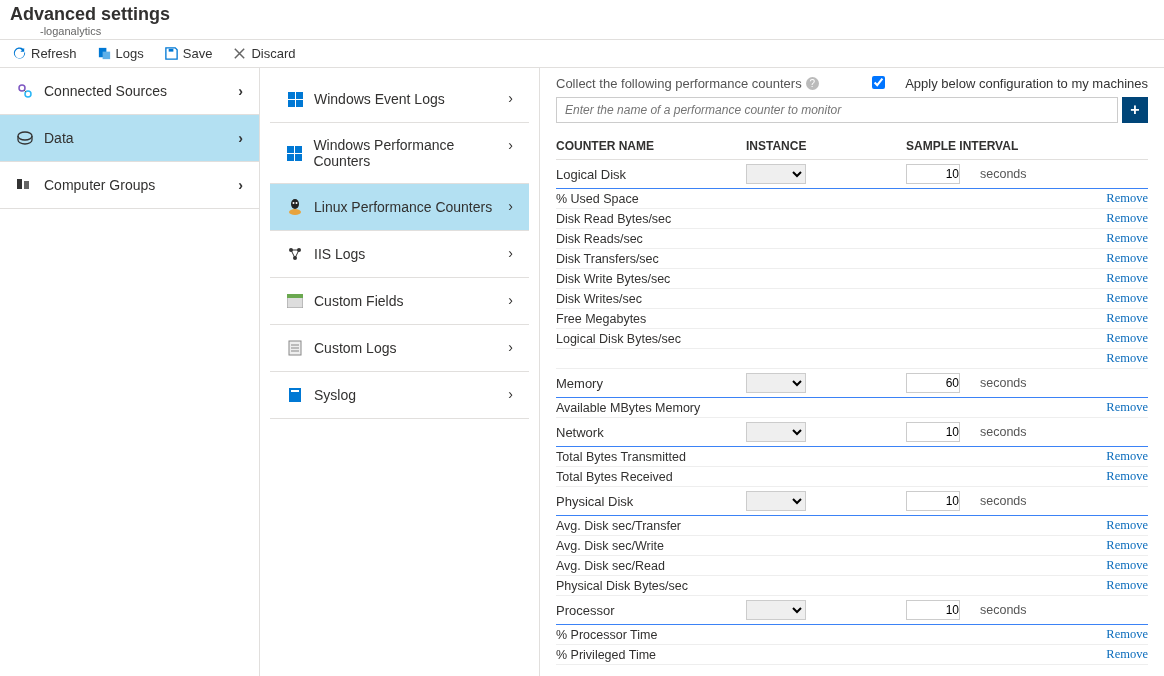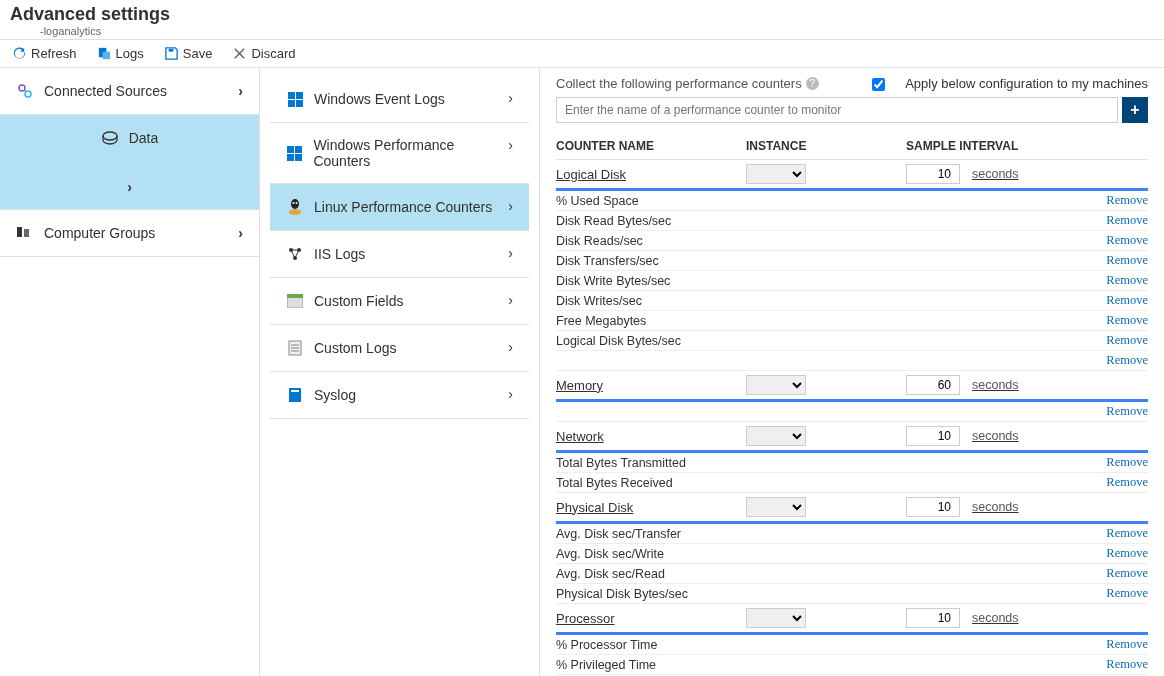--- a/index.html
+++ b/index.html
@@ -8,41 +8,41 @@
   .header h1 { font-size: 18px; font-weight: 600; }
   .header .sub { font-size: 11px; color: #666; padding-left: 30px; }
   .toolbar { display: flex; align-items: center; gap: 20px; padding: 6px 12px; border-bottom: 1px solid #e1dfdd; font-size: 13px; }
   .toolbar .tb-item { display: flex; align-items: center; gap: 4px; cursor: pointer; color: #333; }
   .toolbar svg, .toolbar .glyph { width: 15px; height: 15px; }
   .layout { display: flex; height: calc(100% - 64px); }
   .col1 { width: 260px; border-right: 1px solid #e1dfdd; }
   .col2 { width: 280px; border-right: 1px solid #e1dfdd; padding-top: 8px; }
   .col3 { flex: 1; padding: 8px 16px; overflow: auto; }
   .nav-item { display: flex; align-items: center; justify-content: space-between; padding: 14px 16px; border-bottom: 1px solid #e1dfdd; cursor: pointer; font-size: 14px; gap: 32px; }
-  .nav-item.selected { background: #b3e0f2; flex-direction: column; }
+  .nav-item.selected { background: #b3e0f2; }
   .nav-item .left { display: flex; align-items: center; gap: 10px; }
   .nav-item .chev { font-weight: bold; color: #333; }
   .sub-item { display: flex; align-items: flex-start; justify-content: space-between; padding: 14px 16px; border-bottom: 1px solid #e1dfdd; cursor: pointer; font-size: 14px; margin: 0 10px; }
   .sub-item.selected { background: #b3e0f2; }
   .sub-item .left { display: flex; align-items: center; gap: 10px; }
   .col3-top { display: flex; align-items: center; gap: 8px; margin-bottom: 6px; justify-content: space-between; flex-wrap: wrap; }
   .col3-top .desc { color: #555; font-size: 13px; display: flex; align-items: center; gap: 4px;}
-  .col3-top label { font-size: 13px; color: #333; display:flex; align-items:flex-end; gap:20px;}
+  .col3-top label { font-size: 13px; color: #333; display:flex; align-items:flex-start; gap:20px;}
   .search-row { display: flex; gap: 0; margin-bottom: 10px; }
-  .search-row input { flex: 1; padding: 5px 8px; font-size: 12px; border: 1px solid #ccc; color: #888; }
+  .search-row input { flex: 1; padding: 5px 8px; font-size: 12px; border: 1px solid #ccc; font-style: italic; color: #888; }
   .add-btn { width: 26px; height: 26px; background: #004578; color: #fff; border: none; font-size: 16px; font-weight: bold; cursor: pointer; margin-left:4px; }
   .tbl-hdr { display: flex; font-weight: 600; font-size: 12px; padding: 6px 0; border-bottom: 1px solid #e1dfdd; }
   .c-name { flex: 0 0 190px; }
   .c-inst { flex: 0 0 160px; }
   .c-int  { flex: 0 0 140px; }
   .c-act  { flex: 1; text-align: right; font-family: Liberation Serif, serif; }
-  .group-row { display: flex; align-items: center; padding: 4px 0; border-bottom: 3px solid #3b82f6; text-decoration: underline; }
+  .group-row { display: flex; align-items: center; padding: 4px 0; border-bottom: 1px solid #3b82f6; }
   .group-row .c-name { font-size: 13px; }
   .group-row select { width: 60px; height: 20px; border: 1px solid #ccc; font-size: 12px; }
-  .group-row input[type=text] { width: 54px; text-align: right; padding: 2px 8px; border: 1px solid #ccc; font-size: 12px; margin-right: 12px; }
+  .group-row input[type=text] { width: 54px; text-align: right; padding: 2px 0; border: 1px solid #ccc; font-size: 12px; margin-right: 20px; }
   .counter-row { display: flex; align-items: center; padding: 2px 0; border-bottom: 1px solid #eee; font-size: 12.5px; }
   .counter-row .c-name { flex: 1; }
   .remove-link { color: #0b6cbc; cursor: pointer; font-size: 12.5px; }
   .sec-unit { font-size: 12.5px; color: #555; }
   .icon-slot { width: 18px; height: 18px; display:inline-flex; align-items:center; justify-content:center; }
   .win-icon { display:grid; grid-template-columns: 7px 7px; grid-template-rows:7px 7px; gap:1px; }
   .win-icon span { background:#0078d4; }
   .help-circle { display:inline-block; width:13px; height:13px; border-radius:50%; background:#bbb; color:#fff; font-size:10px; text-align:center; line-height:13px; }
 </style>
 </head>
@@ -279,20 +279,21 @@
         <div class="counter-row">
           <div class="c-act"><span class="remove-link">Remove</span></div>
         </div>
         <div class="group-row">
           <div class="c-name">Memory</div>
           <div class="c-inst"><select><option></option></select></div>
           <div class="c-int"><input type="text" value="60" style=""><span class="sec-unit">seconds</span></div>
           <div class="c-act"></div>
         </div>
         <div class="counter-row">
+          <div class="c-name">Available MBytes Memory</div>
           <div class="c-act"><span class="remove-link">Remove</span></div>
         </div>
         <div class="group-row">
           <div class="c-name">Network</div>
           <div class="c-inst"><select><option></option></select></div>
           <div class="c-int"><input type="text" value="10" style=""><span class="sec-unit">seconds</span></div>
           <div class="c-act"></div>
         </div>
         <div class="counter-row">
           <div class="c-name">Total Bytes Transmitted</div>

